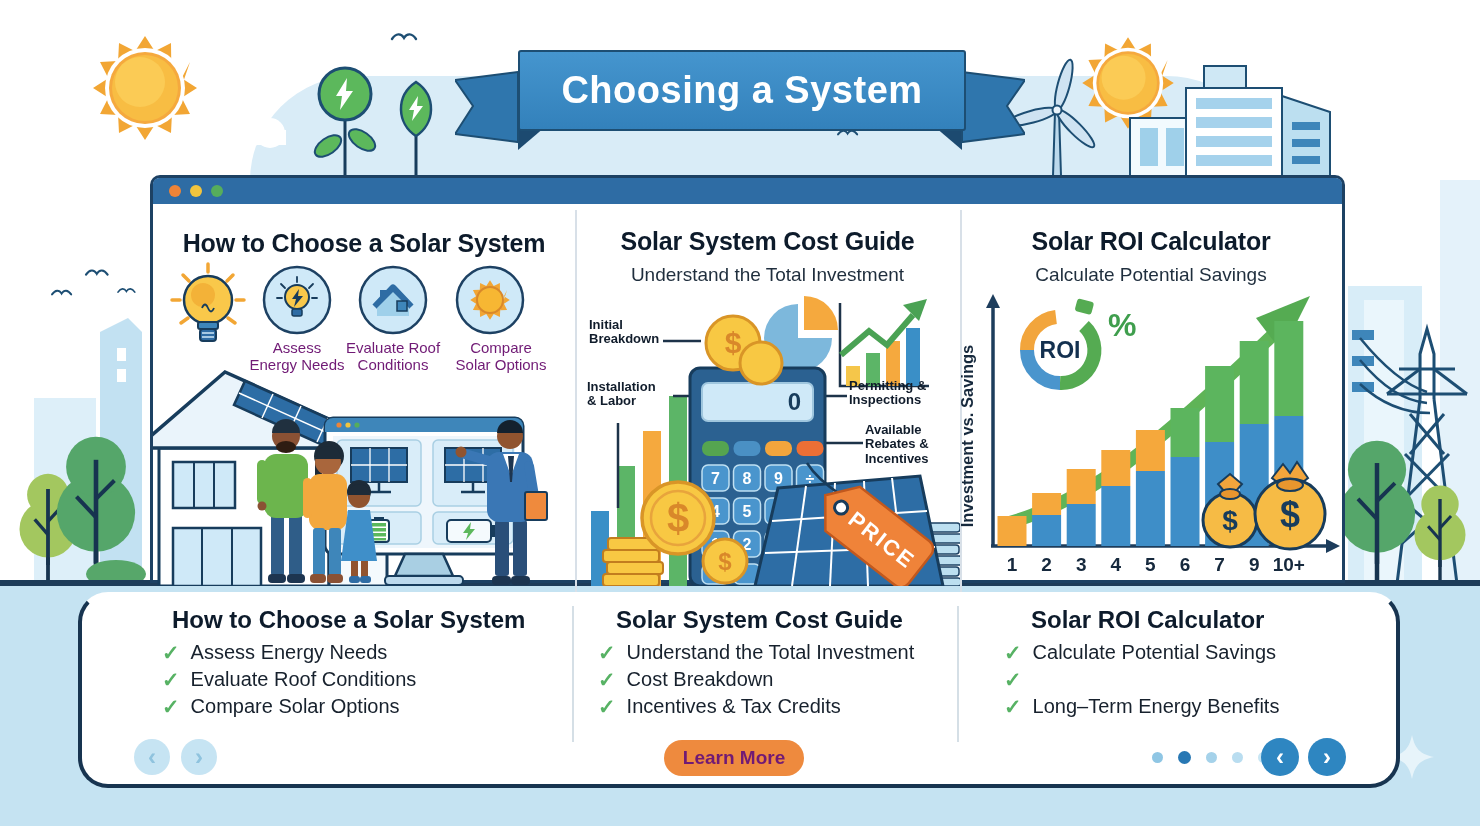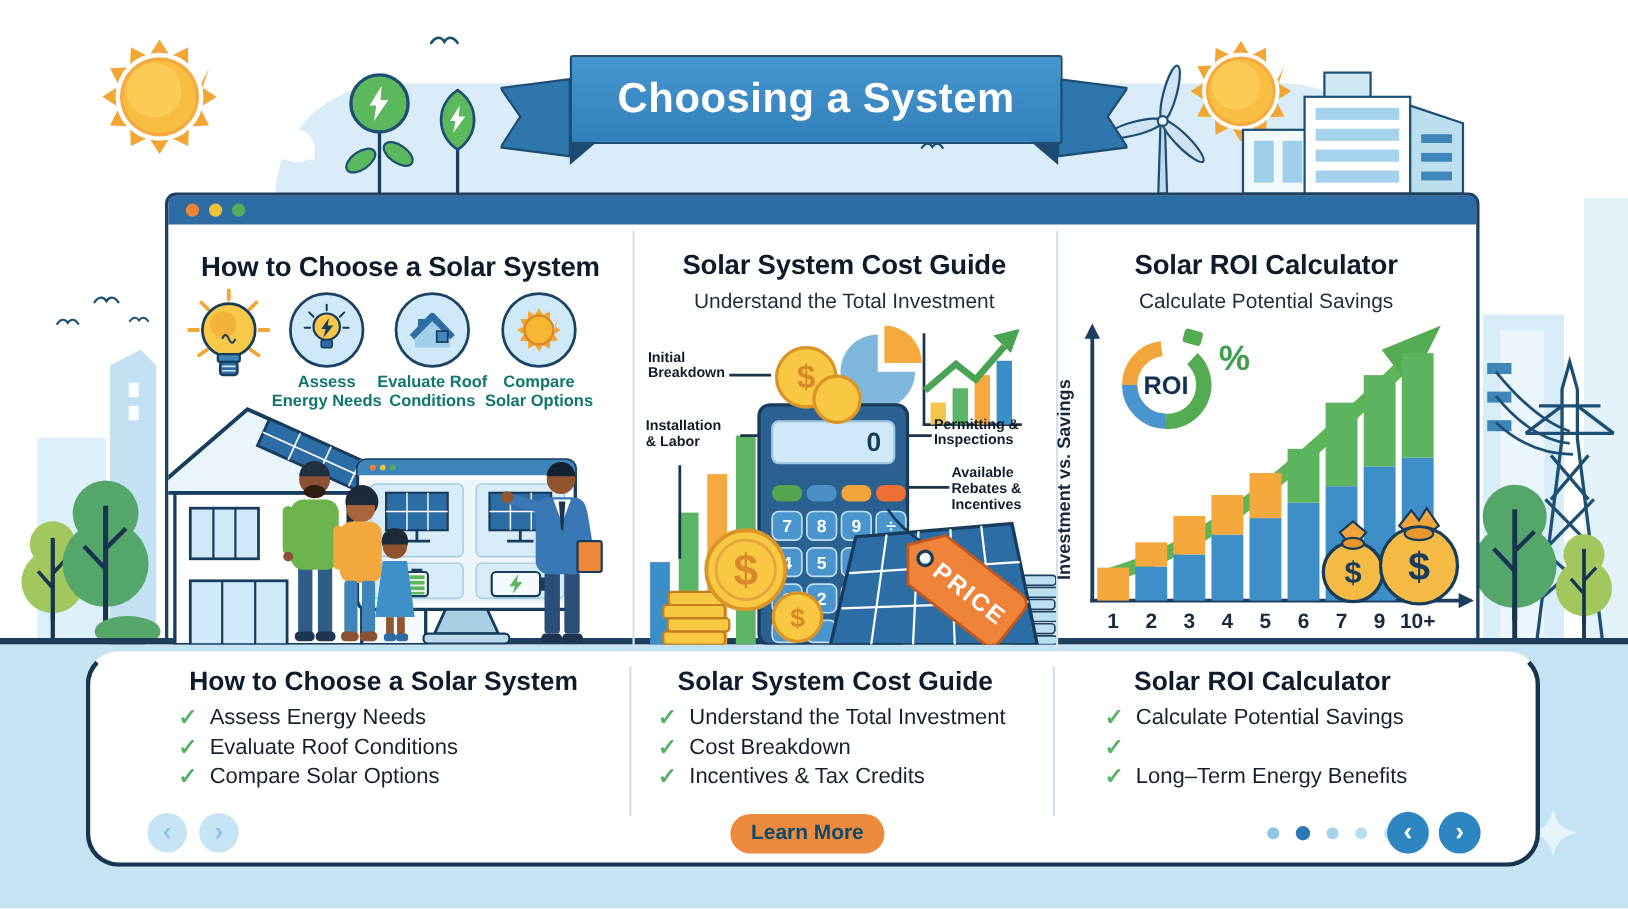--- a/index.html
+++ b/index.html
@@ -16,37 +16,37 @@
 
   
   #browser{left:150px;top:175px;width:1195px;height:408px;background:#fff;border:3px solid #1d4163;
     border-radius:10px 10px 0 0;box-sizing:border-box;z-index:4;}
   #browser-bar{left:0;top:0;right:0;height:26px;background:#2e6ca4;border-radius:6px 6px 0 0;}
   .tdot{position:absolute;top:7px;width:12px;height:12px;border-radius:50%;}
   .bcol{position:absolute;top:26px;height:382px;}
   .vdiv{position:absolute;width:2px;background:#d8e0e8;}
   .ptitle{position:absolute;width:100%;text-align:center;font-size:25px;font-weight:bold;color:#0d1b2b;letter-spacing:-.2px;}
   .psub{position:absolute;width:100%;text-align:center;font-size:19px;color:#1f2e3d;}
-  .caption{position:absolute;width:112px;text-align:center;font-size:15px;font-weight:bold;color:#0f766e;line-height:1.15;}
+  .caption{position:absolute;width:112px;text-align:center;font-size:15px;font-weight:normal;color:#701a75;line-height:1.15;}
   .callout{position:absolute;font-size:13px;font-weight:bold;color:#101c2b;line-height:1.1;}
 
   
   #bottom-panel{left:78px;top:592px;width:1322px;height:196px;background:#fff;border:4px solid #173450;
     border-top-color:transparent;border-radius:30px;box-sizing:border-box;z-index:5;}
   .sum-sec{position:absolute;top:10px;}
   .stitle{font-size:24px;font-weight:bold;color:#0d1b2b;margin:0 0 7px 0;}
   .sitem{display:flex;align-items:flex-start;gap:11px;margin-top:4px;font-size:20px;color:#17212d;}
   .chk{color:#57b264;font-weight:bold;font-size:21px;line-height:1.1;}
   .bdiv{position:absolute;top:10px;height:136px;width:2px;background:#d5dfe6;}
 
   
   .navlight{position:absolute;width:36px;height:36px;border-radius:50%;background:#c6e4f3;color:#8fc3de;
     display:flex;align-items:center;justify-content:center;font-size:24px;font-weight:bold;z-index:7;cursor:pointer;}
   #learn-more{position:absolute;left:664px;top:740px;width:140px;height:36px;background:#ee8a3e;border-radius:19px;
-    color:#0c4a6e;font-size:19px;font-weight:bold;display:flex;align-items:center;justify-content:center;z-index:7;cursor:pointer;}
+    color:#701a75;font-size:19px;font-weight:bold;display:flex;align-items:center;justify-content:center;z-index:7;cursor:pointer;}
   #dots{position:absolute;left:1152px;top:751px;display:flex;align-items:center;gap:15px;z-index:7;}
   .pdot{width:11px;height:11px;border-radius:50%;cursor:pointer;}
   .pdot.active{width:13px;height:13px;}
   .navblue{position:absolute;width:38px;height:38px;border-radius:50%;background:#2e86c1;color:#fff;
     display:flex;align-items:center;justify-content:center;font-size:24px;font-weight:bold;z-index:7;cursor:pointer;}
 </style>
 </head>
 <body>
 
 <div id="stage">
@@ -257,21 +257,21 @@
         </g>
       </svg>
       <div class="caption" style="left:88px;top:135px;">
         <div>Assess</div>
           <div>Energy Needs</div>
       </div>
       <div class="caption" style="left:184px;top:135px;">
         <div>Evaluate Roof</div>
           <div>Conditions</div>
       </div>
-      <div class="caption" style="left:281px;top:135px;">
+      <div class="caption" style="left:292px;top:135px;">
         <div>Compare</div>
           <div>Solar Options</div>
       </div>
 
       <svg class="abs" width="422" height="222" viewBox="0 0 422 222" style="left:0;top:160px;">
 
         <g>
           <rect x="6" y="84" width="170" height="138" fill="#fff" stroke="#173c5c" stroke-width="3"></rect>
           <rect x="176" y="108" width="58" height="114" fill="#f4fafd" stroke="#173c5c" stroke-width="3"></rect>
           <polygon points="-16,84 72,8 240,84" fill="#eaf4fb" stroke="#173c5c" stroke-width="3.5"></polygon>

